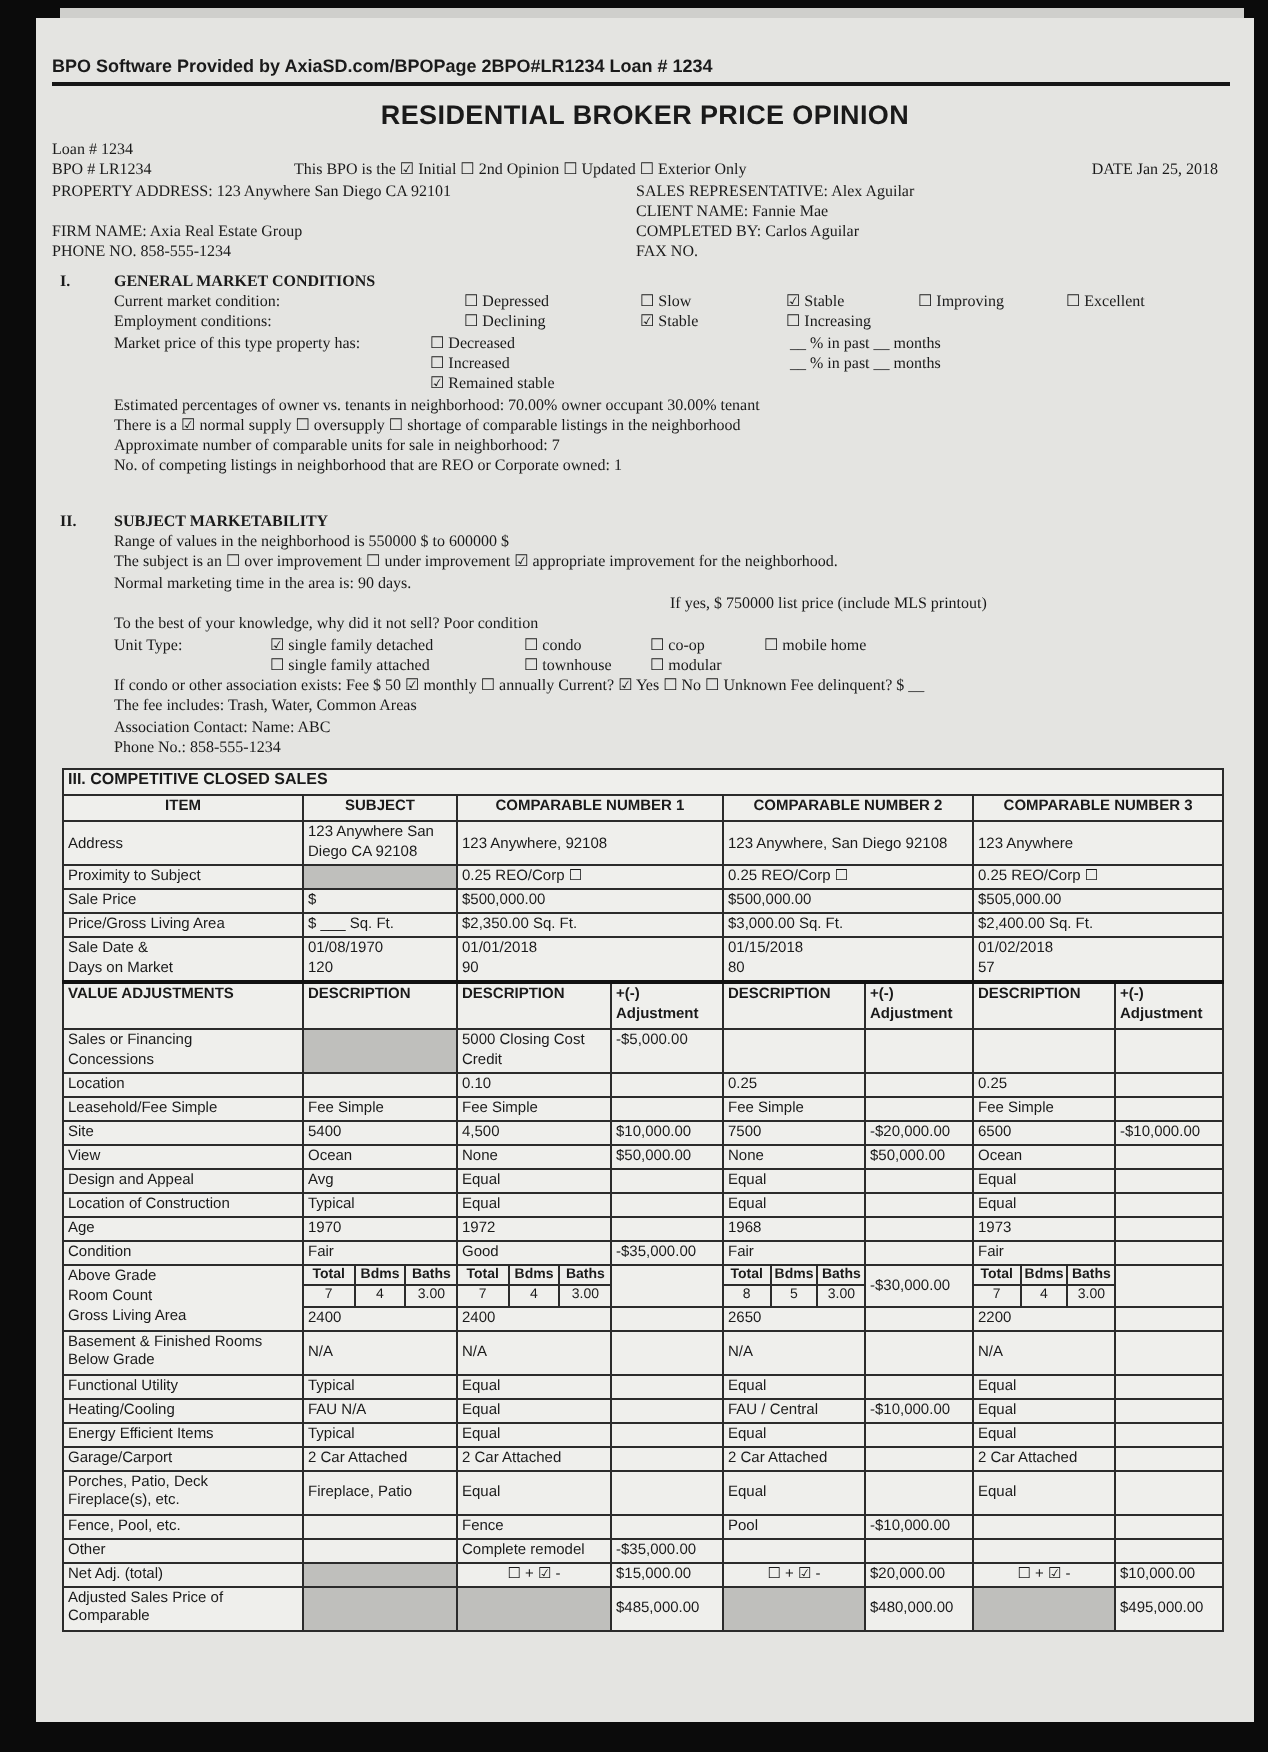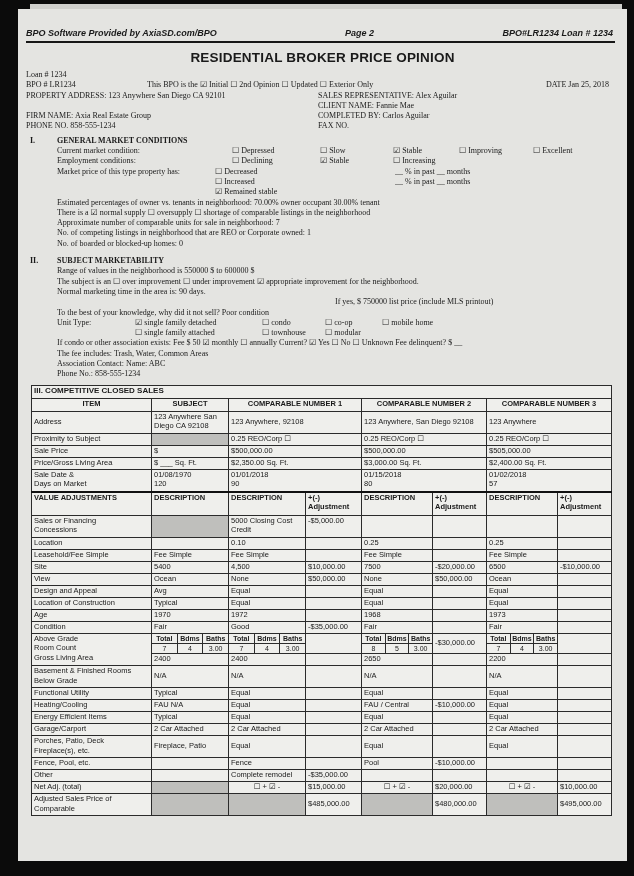--- a/index.html
+++ b/index.html
@@ -1,21 +1,21 @@
 <!DOCTYPE html>
 <html><head>
 <meta charset="utf-8">
 <style>
   html,body{margin:0;padding:0;background:#000;}
   .screen{position:relative;width:634px;height:876px;background:#0b0b0b;overflow:hidden;
           font-family:"Liberation Sans", sans-serif;color:#1a1a1a;}
   .page-edge{position:absolute;left:30px;top:4px;width:592px;height:5px;background:#cfcfcc;}
   .page{position:absolute;left:18px;top:9px;width:609px;height:852px;background:#e4e4e1;}
-  .hdr{display:flex;justify-content:space-between;padding:19px 14px 0 8px;
-       font-size:9px;font-weight:bold;font-style:italic;}
+  .hdr{display:flex;padding:19px 14px 0 8px;
+       font-size:9px;font-weight:bold;}
   .rule{margin:3px 12px 0 8px;border-bottom:2px solid #161616;}
   .title{text-align:center;font-size:13.5px;font-weight:bold;margin:7px 0 5px 0;letter-spacing:.2px;}
   .fline{position:relative;height:10.3px;font-size:8px;font-family:Liberation Serif, serif;}
   .at{position:absolute;top:0;white-space:nowrap;}
   .right{position:absolute;top:0;right:18px;white-space:nowrap;}
   .b{font-weight:bold;}
   .sec{margin-top:4px;}
   
   table.sales{border-collapse:collapse;table-layout:fixed;width:580px;margin:5px 0 0 13px;
               font-size:7.5px;background:#efefec;}
@@ -109,25 +109,22 @@
       </div>
     <div class="fline">
         <span class="at" style="left:39px">There is a ☑ normal supply ☐ oversupply ☐ shortage of comparable listings in the neighborhood</span>
       </div>
     <div class="fline">
         <span class="at" style="left:39px">Approximate number of comparable units for sale in neighborhood: 7</span>
       </div>
     <div class="fline">
         <span class="at" style="left:39px">No. of competing listings in neighborhood that are REO or Corporate owned: 1</span>
       </div>
-    <div class="fline">
-        <span class="at" style="left:39px">No. of boarded or blocked-up homes: 0</span>
-      </div>
-
-    <div class="fline sec" style="margin-top:7px">
+
+    <div class="fline sec" style="margin-top:17px">
       <span class="at b" style="left:12px">II.</span>
       <span class="at b" style="left:39px">SUBJECT MARKETABILITY</span>
     </div>
     <div class="fline">
         <span class="at" style="left:39px">Range of values in the neighborhood is 550000 $ to 600000 $</span>
       </div>
     <div class="fline">
         <span class="at" style="left:39px">The subject is an ☐ over improvement ☐ under improvement ☑ appropriate improvement for the neighborhood.</span>
       </div>
     <div class="fline">

